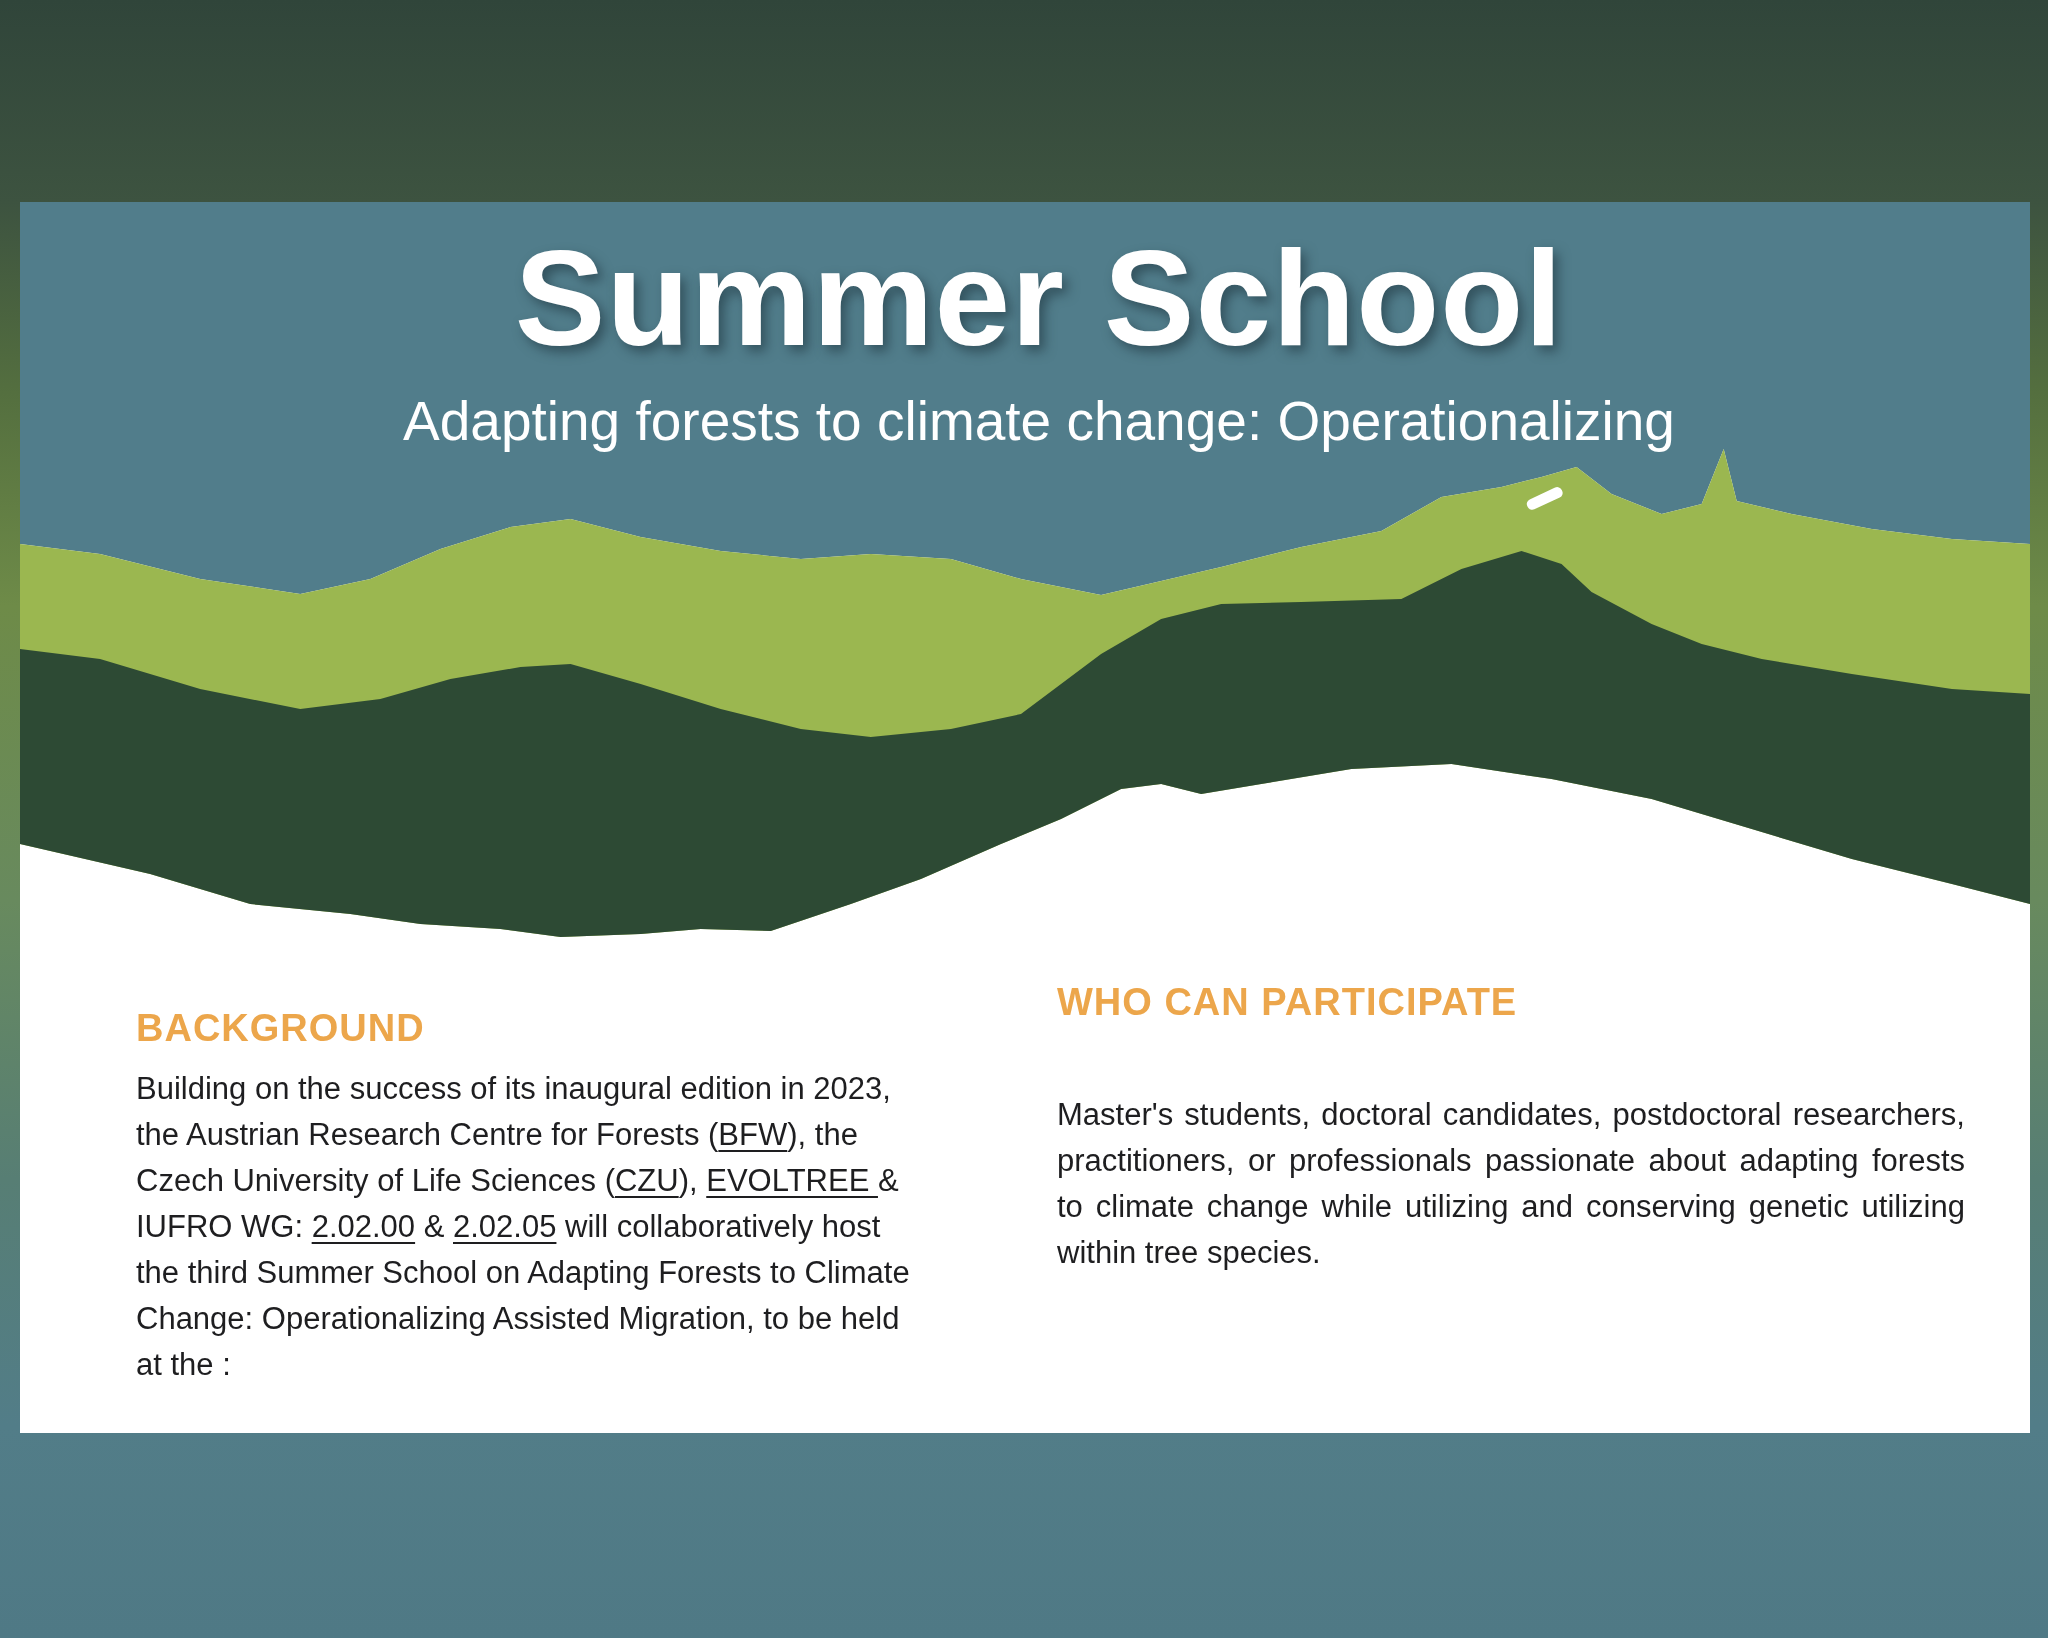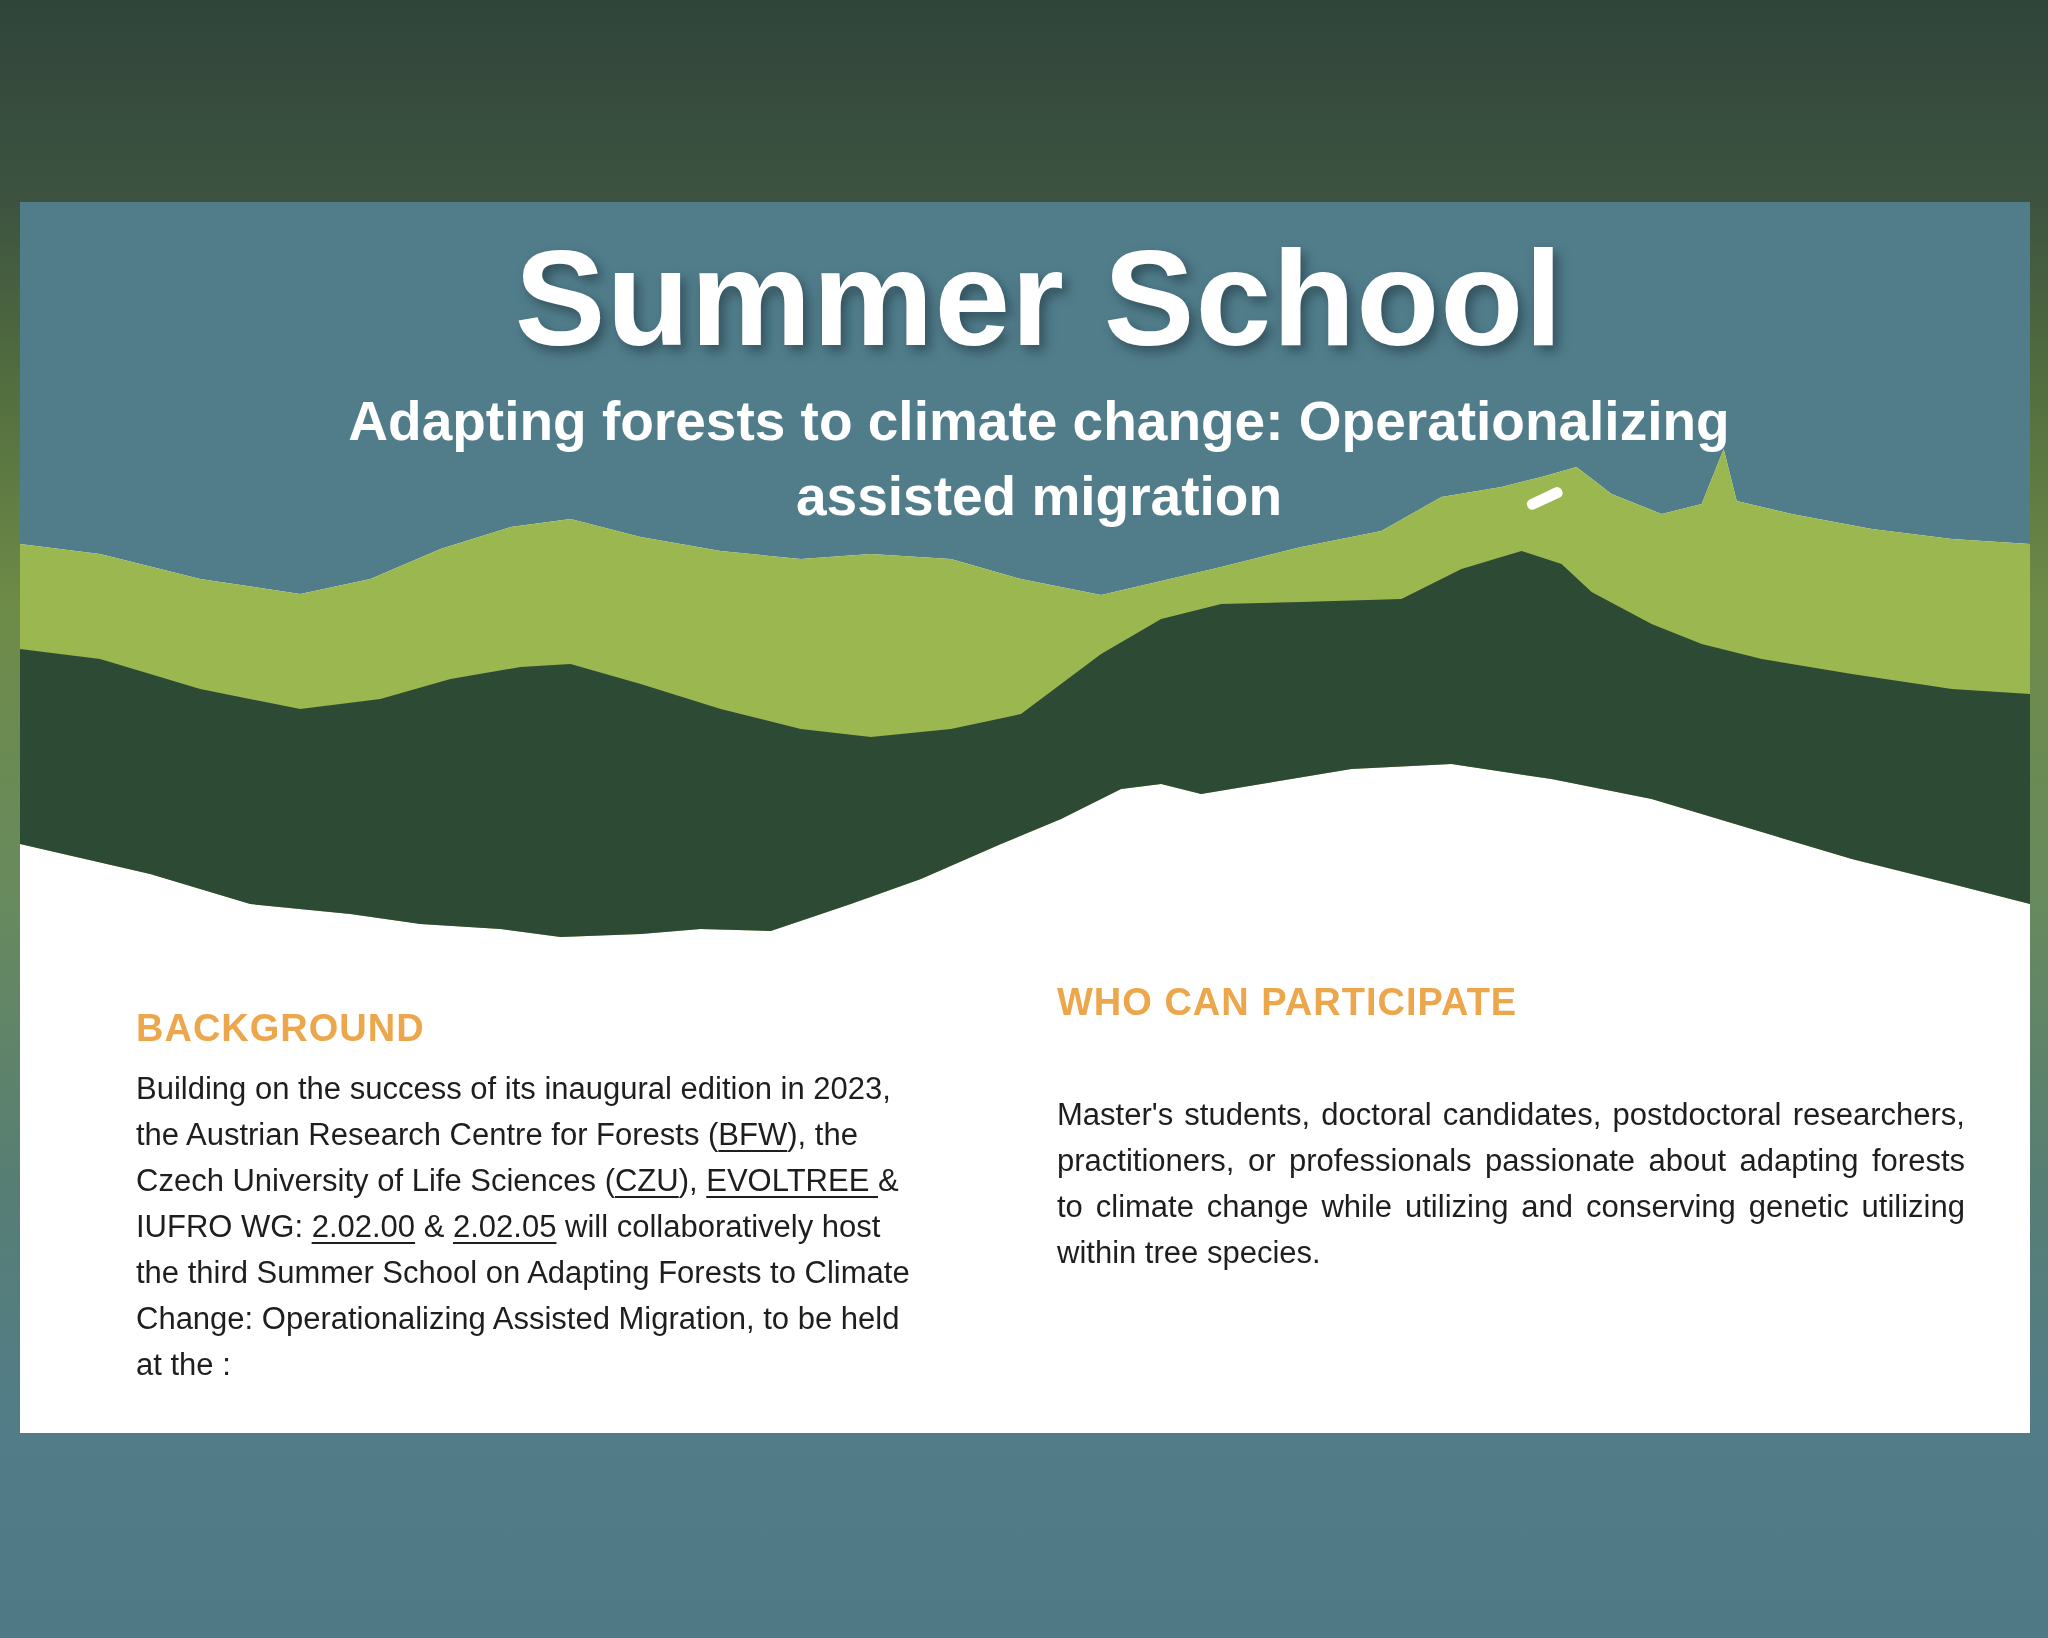--- a/index.html
+++ b/index.html
@@ -40,21 +40,21 @@
   .light-ridge{fill:var(--mountain_light_green);}
   .dark-ridge{fill:var(--mountain_dark_green);}
   .title-block{
     position:absolute;top:28px;left:14px;width:100%;
     text-align:center;color:var(--title_text);
   }
   .title-block h1{
     margin:0;font-size:136px;line-height:1;font-weight:bold;letter-spacing:1px;
     text-shadow:5px 6px 12px rgba(25,45,55,.55);
   }
-  .subtitle{margin-top:18px;font-size:55px;line-height:1.36;font-weight:bold;}
+  .subtitle{margin-top:18px;font-size:55px;line-height:1.36;font-weight:normal;}
   .col{position:absolute;}
   .col h2{
     margin:0;font-size:38px;font-weight:bold;letter-spacing:1px;
     color:var(--heading_orange);
   }
   .col p{margin:0;font-size:31px;line-height:46px;color:var(--body_text);}
   .col-left{left:116px;top:805px;width:795px;}
   .col-left h2{margin-bottom:16px;}
   .col-right{left:1037px;top:779px;width:908px;}
   .col-right p{text-align:justify;margin-top:68px;}
@@ -74,21 +74,20 @@
     <path class="sky" d="M0,0 L2008,0 L2008,342 L1930,337 L1850,327 L1770,312 L1715,299 L1702,247 L1680,302 L1640,312 L1590,292 L1555,265 L1520,275 L1480,285 L1420,295 L1360,329 L1280,345 L1200,365 L1140,379 L1080,393 L1000,377 L930,357 L850,352 L780,357 L700,349 L620,335 L550,317 L490,325 L420,347 L350,377 L280,392 L180,377 L80,352 L0,342 Z"></path>
     <path class="light-ridge" d="M0,342 L80,352 L180,377 L280,392 L350,377 L420,347 L490,325 L550,317 L620,335 L700,349 L780,357 L850,352 L930,357 L1000,377 L1080,393 L1140,379 L1200,365 L1280,345 L1360,329 L1420,295 L1480,285 L1520,275 L1555,265 L1590,292 L1640,312 L1680,302 L1702,247 L1715,299 L1770,312 L1850,327 L1930,337 L2008,342 L2008,702 L1930,682 L1830,657 L1730,627 L1630,597 L1530,577 L1430,562 L1330,567 L1240,582 L1180,592 L1140,582 L1100,587 L1040,617 L980,642 L900,677 L830,702 L750,729 L680,727 L620,732 L540,735 L480,727 L400,722 L330,712 L230,702 L130,672 L0,642 Z"></path>
     <path class="dark-ridge" d="M0,447 L80,457 L180,487 L280,507 L360,497 L430,477 L500,465 L550,462 L620,482 L700,507 L780,527 L850,535 L930,527 L1000,512 L1080,452 L1140,417 L1200,402 L1280,400 L1380,397 L1440,367 L1500,349 L1540,362 L1570,390 L1630,422 L1680,442 L1740,457 L1830,472 L1930,487 L2008,492 L2008,702 L1930,682 L1830,657 L1730,627 L1630,597 L1530,577 L1430,562 L1330,567 L1240,582 L1180,592 L1140,582 L1100,587 L1040,617 L980,642 L900,677 L830,702 L750,729 L680,727 L620,732 L540,735 L480,727 L400,722 L330,712 L230,702 L130,672 L0,642 Z"></path>
     <rect x="1504" y="291" width="38" height="11" rx="5" fill="#ffffff" transform="rotate(-25 1523 296)"></rect>
   </svg>
 
   <div class="title-block">
     <h1>Summer School</h1>
     <div class="subtitle">
       <div>Adapting forests to climate change: Operationalizing</div>
-      <div>assisted migration</div>
     </div>
   </div>
 
   <div class="col col-left">
     <h2>BACKGROUND</h2>
     <p><span>Building on the success of its inaugural edition in 2023, the Austrian Research Centre for Forests (</span><span class="u">BFW</span><span>), the Czech University of Life Sciences (</span><span class="u">CZU</span><span>), </span><span class="u">EVOLTREE </span><span>&amp; IUFRO WG: </span><span class="u">2.02.00</span><span> &amp; </span><span class="u">2.02.05</span><span> will collaboratively host the third Summer School on Adapting Forests to Climate Change: Operationalizing Assisted Migration, to be held at the :</span></p>
   </div>
 
   <div class="col col-right">
     <h2>WHO CAN PARTICIPATE</h2>

